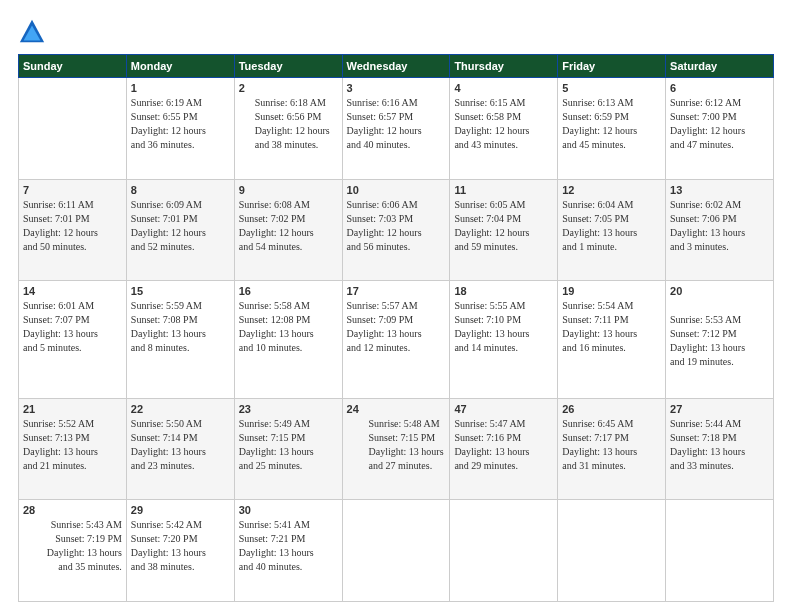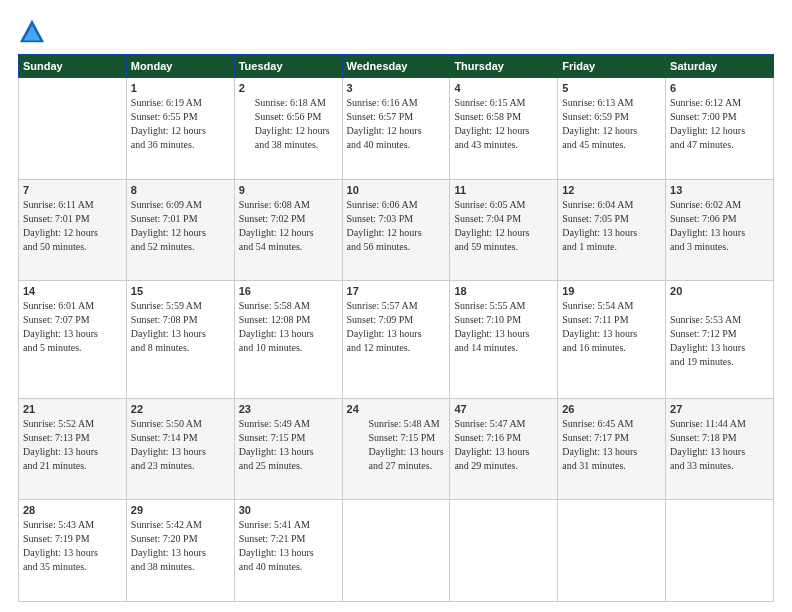--- a/index.html
+++ b/index.html
@@ -321,30 +321,30 @@
           </td>
           <td>
             <span class="day-num">26</span>
             <div class="cell-text" style="white-space: pre-line;">Sunrise: 6:45 AM
 Sunset: 7:17 PM
 Daylight: 13 hours
 and 31 minutes.</div>
           </td>
           <td>
             <span class="day-num">27</span>
-            <div class="cell-text" style="white-space: pre-line;">Sunrise: 11:44 AM
+            <div class="cell-text" style="white-space: pre-line;">Sunrise: 5:44 AM
 Sunset: 7:18 PM
 Daylight: 13 hours
 and 33 minutes.</div>
           </td>
         </tr>
         <tr>
           <td>
             <span class="day-num">28</span>
-            <div class="cell-text" style="white-space: pre-line;">Sunrise: 5:43 AM
+            <div class="cell-text" style="white-space: pre-line; text-align: right;">Sunrise: 5:43 AM
 Sunset: 7:19 PM
 Daylight: 13 hours
 and 35 minutes.</div>
           </td>
           <td>
             <span class="day-num">29</span>
             <div class="cell-text" style="white-space: pre-line;">Sunrise: 5:42 AM
 Sunset: 7:20 PM
 Daylight: 13 hours
 and 38 minutes.</div>

